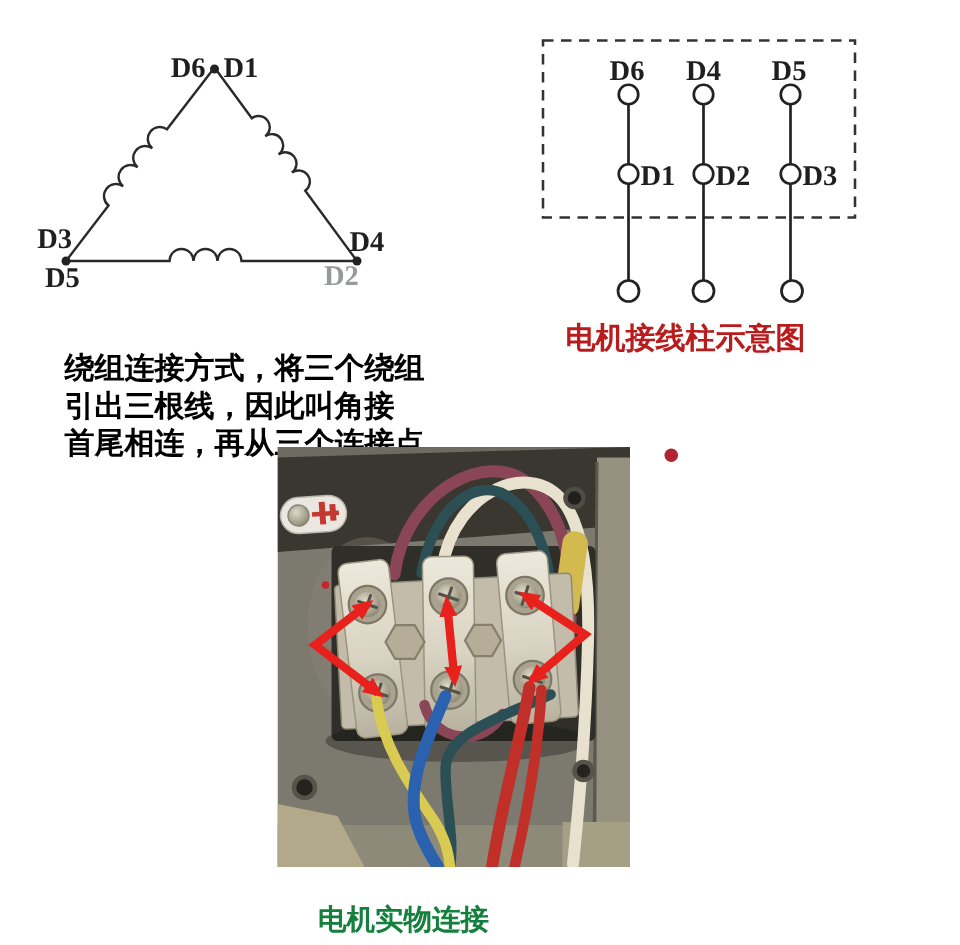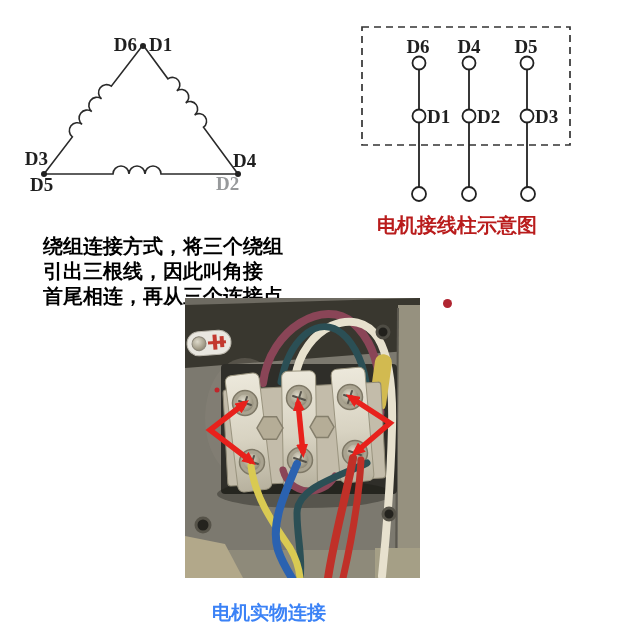--- a/index.html
+++ b/index.html
@@ -8,21 +8,21 @@
   .diagrams{position:absolute;left:0;top:0;}
   .dlabel{font-family:"Liberation Serif", serif;font-size:19px;font-weight:600;fill:#1f1f1f;}
   .dlabel.faded{fill:#97999b;}
   .paragraph{position:absolute;left:43px;top:206px;width:250px;
              font-family:"Liberation Serif", serif;font-size:20px;font-weight:bold;
              line-height:25px;color:#000000;white-space:nowrap;margin-top:28px;}
   .caption-terminal{position:absolute;left:377px;top:212px;
              font-family:"Liberation Serif", serif;font-size:20px;font-weight:bold;color:#b91c1c;
              white-space:nowrap;}
   .caption-photo{position:absolute;left:212px;top:600px;
-             font-family:Liberation Serif, serif;font-size:19px;font-weight:bold;color:#3b82f6;
+             font-family:Liberation Serif, serif;font-size:19px;font-weight:bold;color:#15803d;
              white-space:nowrap;}
   .red-dot{position:absolute;left:443px;top:299px;width:9px;height:9px;border-radius:50%;
            background:#b02531;}
   .photo{position:absolute;left:185px;top:298px;}
 </style>
 </head>
 <body>
 
 <div class="stage">
 

